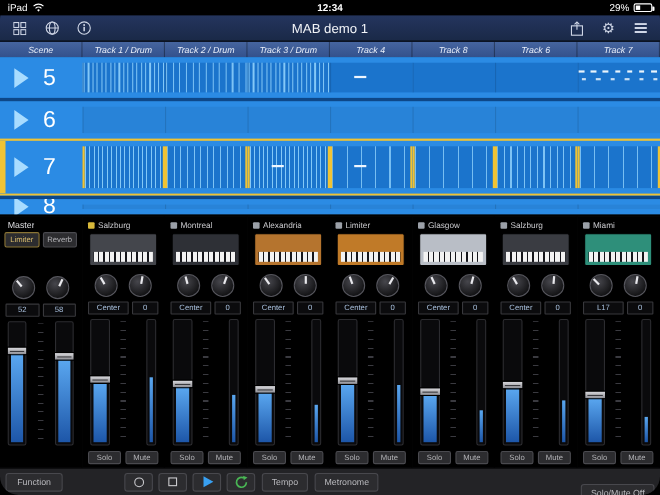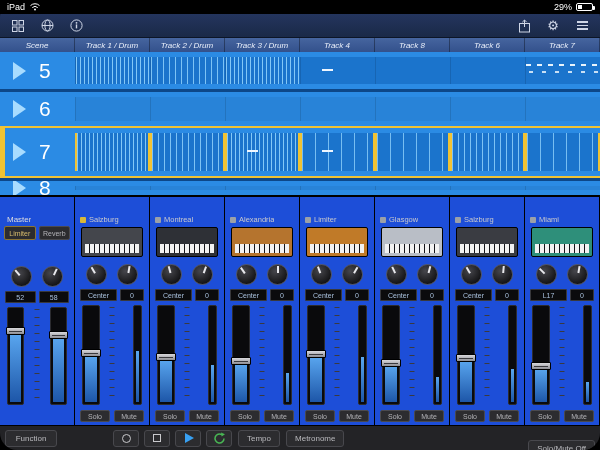--- a/index.html
+++ b/index.html
@@ -51,22 +51,22 @@
   .p-d12{background-image:repeating-linear-gradient(90deg,rgba(150,215,255,.75) 0 1px,transparent 1px 13px);}
   .p-notes{background-image:
       repeating-linear-gradient(90deg,rgba(244,251,255,.95) 0 5px,transparent 5px 11px),
       repeating-linear-gradient(90deg,rgba(244,251,255,.8) 0 4px,transparent 4px 13px);
     background-size:100% 2px,100% 2px;background-position:0 7px,3px 14px;background-repeat:repeat-x;}
   .dash::after{content:"";position:absolute;left:28%;top:46%;width:11px;height:2px;background:#eef6ff;}
   .sel{border-left:2px solid #f0c334;border-right:2px solid #f0c334;}
 
   
   .mixer{height:230px;background:#141416;display:flex;border-top:2px solid #000;}
-  .strip{width:75px;flex:0 0 75px;background:#1d4ed8;border-right:1px solid #000;
-    display:flex;flex-direction:column;padding-top:17px;}
+  .strip{width:75px;flex:0 0 75px;background:#000000;border-right:1px solid #000;
+    display:flex;flex-direction:column;padding-top:2px;}
   .ch-head{height:11px;display:flex;align-items:center;gap:3px;padding:0 5px;}
   .dot{width:6px;height:6px;border-radius:1px;flex:0 0 6px;}
   .ch-name{font-size:7.5px;color:#c9c9cd;white-space:nowrap;overflow:hidden;}
   .thumb{height:30px;margin:2px 6px;border-radius:2px;position:relative;border:1px solid #000;}
   .keys{position:absolute;left:3px;right:3px;bottom:3px;height:9px;
     background:repeating-linear-gradient(90deg,#f2f2f2 0 4px,#15151a 4px 5px);}
   .knob-row{display:flex;justify-content:space-evenly;align-items:center;height:30px;}
   .knob{width:21px;height:21px;border-radius:50%;position:relative;display:inline-block;
     background:radial-gradient(circle at 38% 32%,#46464c,#151517 72%);border:1px solid #55555c;}
   .knob i{position:absolute;left:50%;top:1px;width:2px;height:7px;background:#e8e8ec;
@@ -117,29 +117,31 @@
     <div class="sb-left">
       <span>iPad</span>
       <span>
         <svg width="12" height="9" viewBox="0 0 12 9">
             <path d="M1.5 3.6 A6.4 6.4 0 0 1 10.5 3.6" fill="none" stroke="#fff"></path>
             <path d="M3.3 5.6 A3.9 3.9 0 0 1 8.7 5.6" fill="none" stroke="#fff"></path>
             <circle cx="6" cy="7.4" r="1" fill="#fff"></circle>
           </svg>
       </span>
     </div>
+    <div class="sb-time">12:34</div>
     <div class="sb-right">
       <span>29%</span>
       <span class="battery">
           <span class="battery-fill"></span>
         </span>
     </div>
   </div>
 
   <div class="nav-bar">
+    <div class="nav-title">MAB demo 1</div>
     <div class="nav-left">
       <span class="nav-icon">
         <svg width="12" height="12" viewBox="0 0 12 12">
             <rect x="0.5" y="0.5" width="4.5" height="4.5" fill="none" stroke="#cfd6e6"></rect>
             <rect x="7" y="0.5" width="4.5" height="4.5" fill="none" stroke="#cfd6e6"></rect>
             <rect x="0.5" y="7" width="4.5" height="4.5" fill="none" stroke="#cfd6e6"></rect>
             <rect x="7" y="7" width="4.5" height="4.5" fill="none" stroke="#cfd6e6"></rect>
           </svg>
       </span>
       <span class="nav-icon">

